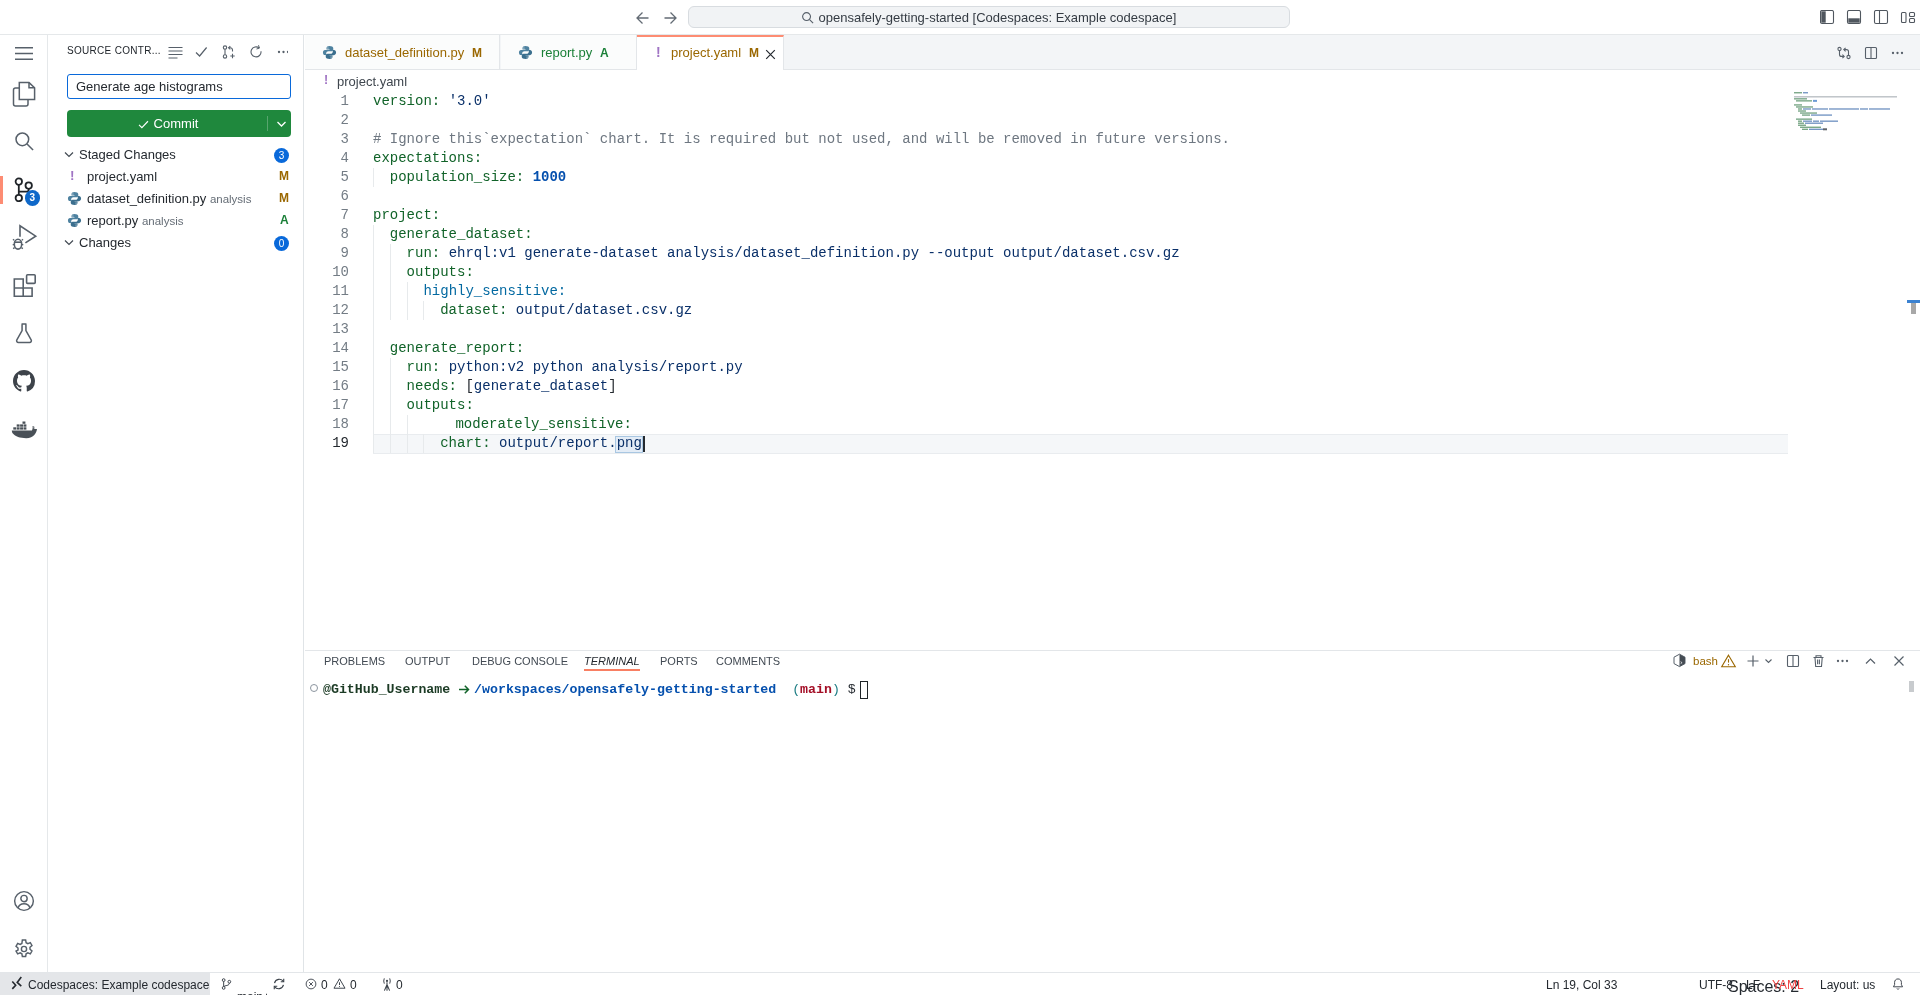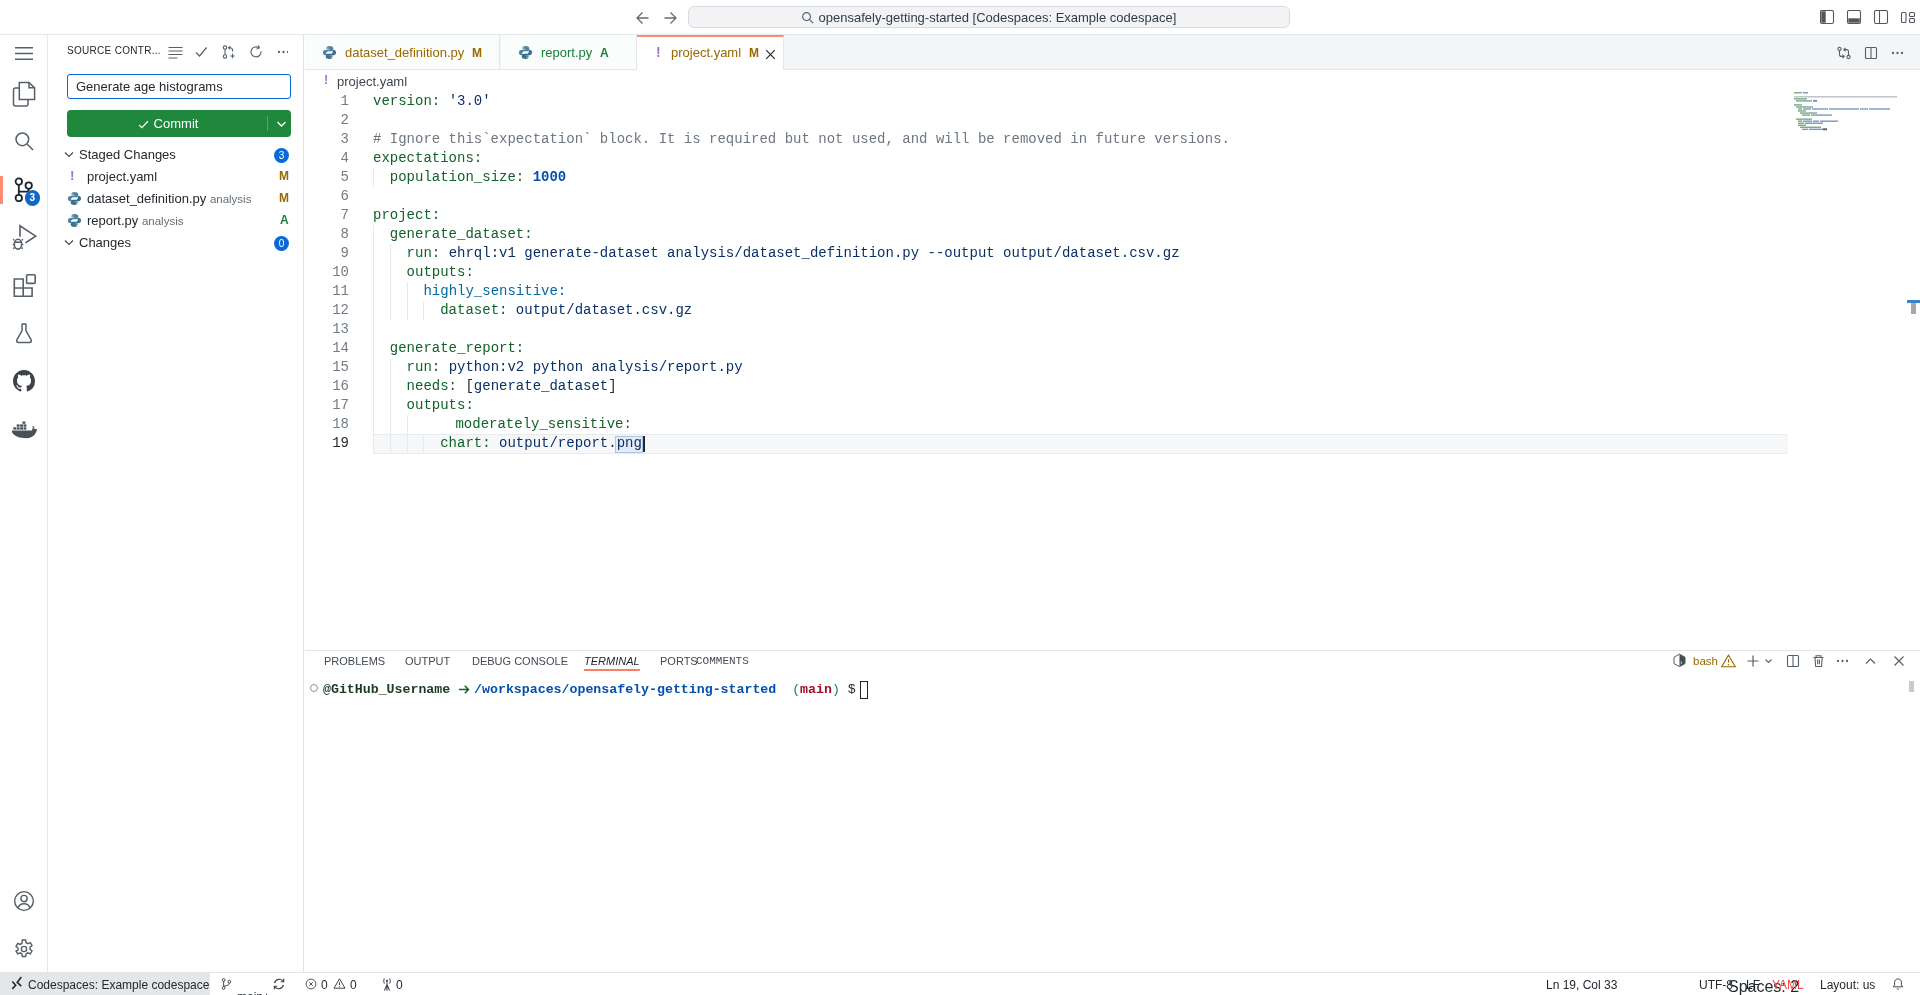--- a/index.html
+++ b/index.html
@@ -332,21 +332,21 @@
 13
 14
 15
 16
 17
 18
 <span style="color:#24292f;">19</span></div>
 
 <pre class="abs mono" style="left:373px;top:92px;font-size:14px;line-height:19px;color:#24292f;"><span style="color:#116329;">version:</span> <span style="color:#0a3069;">'3.0'</span>
 
-<span style="color:#6e7781;"># Ignore this`expectation` block. It is required but not used, and will be removed in future versions.</span>
+<span style="color:#6e7781;"># Ignore this`expectation` chart. It is required but not used, and will be removed in future versions.</span>
 <span style="color:#116329;">expectations:</span>
   <span style="color:#116329;">population_size:</span> <span style="color:#0550ae;font-weight:bold;">1000</span>
 
 <span style="color:#116329;">project:</span>
   <span style="color:#116329;">generate_dataset:</span>
     <span style="color:#116329;">run:</span> <span style="color:#0a3069;">ehrql:v1 generate-dataset analysis/dataset_definition.py --output output/dataset.csv.gz</span>
     <span style="color:#116329;">outputs:</span>
       <span style="color:#0369a1;">highly_sensitive:</span>
         <span style="color:#116329;">dataset:</span> <span style="color:#0a3069;">output/dataset.csv.gz</span>
 
@@ -407,21 +407,21 @@
 <div class="abs" style="left:1911px;top:303px;width:5px;height:11px;background:#a8a8a8;"></div>
 
 <div class="abs" style="left:305px;top:650px;width:1615px;height:322px;background:#fff;border-top:1px solid #e3e6e9;"></div>
 <div class="abs" style="left:305px;top:650px;width:1615px;height:22px;font-size:11px;color:#424a53;">
   <div class="abs" style="left:19px;top:5px;">PROBLEMS</div>
   <div class="abs" style="left:100px;top:5px;">OUTPUT</div>
   <div class="abs" style="left:167px;top:5px;">DEBUG CONSOLE</div>
   <div class="abs" style="left:279px;top:5px;color:#24292f;font-style:italic;">TERMINAL</div>
   <div class="abs" style="left:279px;top:19px;width:56px;height:2px;background:#f87f63;"></div>
   <div class="abs" style="left:355px;top:5px;">PORTS</div>
-  <div class="abs" style="left:391px;top:5px;font-family:Liberation Mono, monospace;">COMMENTS</div>
+  <div class="abs" style="left:411px;top:5px;">COMMENTS</div>
 </div>
 
 <div class="abs" style="left:1672px;top:653px;">
   <svg width="236" height="16" viewBox="0 0 236 16">
 
     <g>
       <path d="M7.5 1.2 13 4.2v6.4l-5.5 3-5.5-3V4.2z" fill="none" stroke="#57606a" stroke-width="1"></path>
       <path d="M7.5 1.2 13 4.2v6.4l-5.5 3z" fill="#454c54"></path>
       <path d="M8.6 8.7l1.5 1-1.5 1" stroke="#fff" stroke-width="0.7" fill="none"></path>
     </g>

